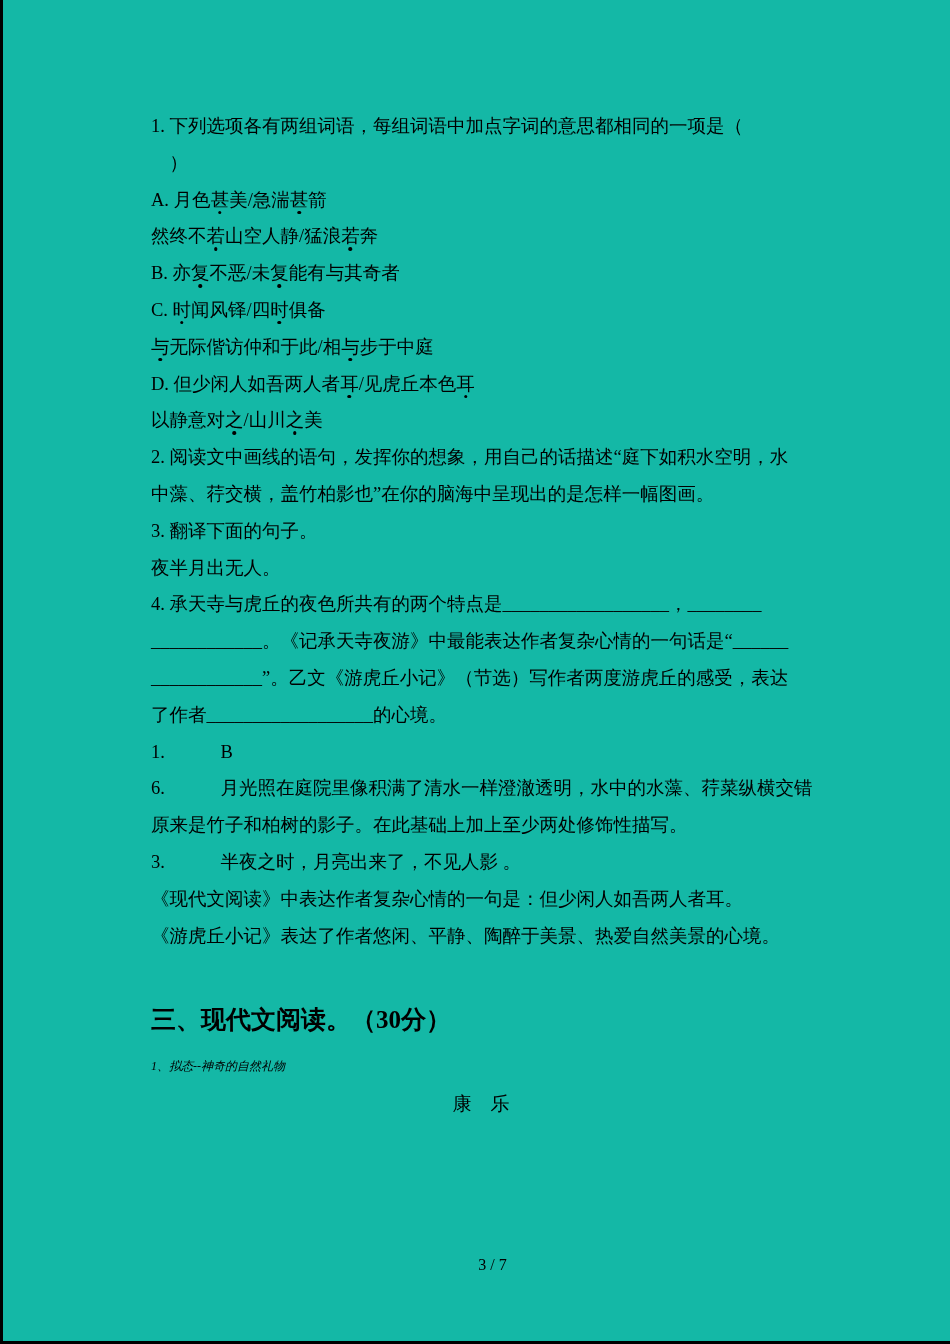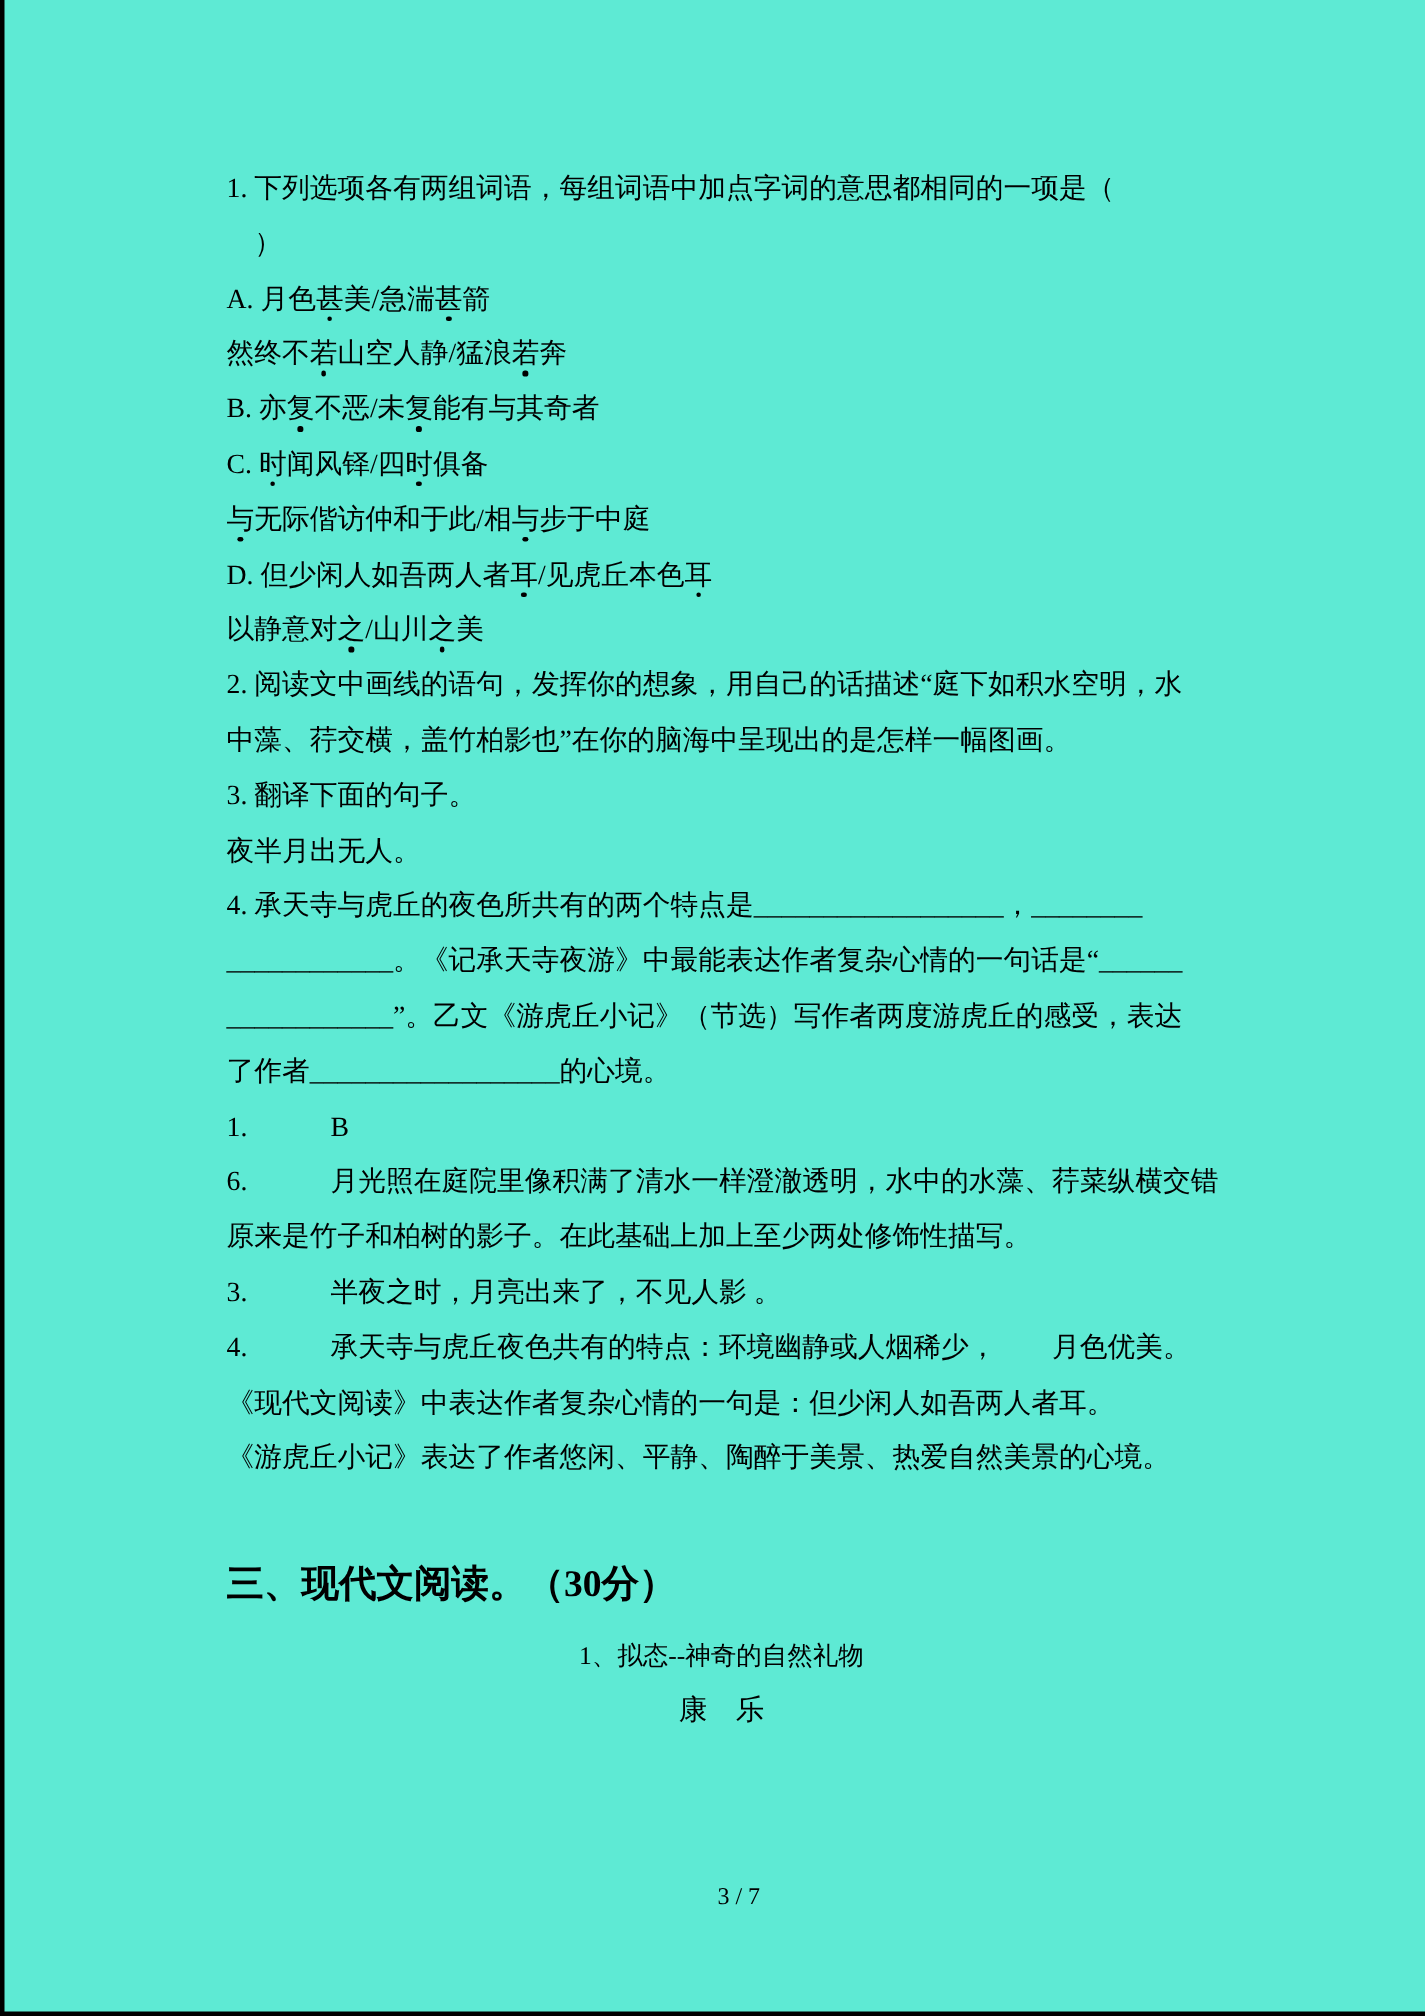--- a/index.html
+++ b/index.html
@@ -10,21 +10,21 @@
     height: 1344px;
     background: #ffffff;
     color: #000000;
     font-family: "Liberation Serif", serif;
     overflow: hidden;
   }
   .page {
     position: relative;
     width: 950px;
     height: 1344px;
-    background: #5eead4;
+    background: #14b8a6;
     border-left: 3px solid #000000;
     border-bottom: 3px solid #000000;
   }
   .content {
     position: absolute;
     top: 0;
     left: 148px;
     width: 660px;
     padding-top: 108px;
     font-size: 18.5px;
@@ -52,24 +52,25 @@
   }
   .section-heading {
     margin-top: 46px;
     font-size: 25px;
     font-weight: bold;
     line-height: 40px;
     white-space: nowrap;
   }
   .article-title {
     margin-top: 8px;
-    text-align: center;
-    font-size: 17px;
+    text-align: left;
+    font-size: 12px;
     line-height: 37px;
     white-space: nowrap;
+    font-style: italic;
   }
   .article-author {
     text-align: center;
     font-size: 19px;
     line-height: 37px;
     white-space: nowrap;
   }
   .footer {
     position: absolute;
     bottom: 66px;
@@ -100,21 +101,20 @@
         <div class="line">3. 翻译下面的句子。</div>
         <div class="line">夜半月出无人。</div>
         <div class="line">4. 承天寺与虎丘的夜色所共有的两个特点是__________________，________</div>
         <div class="line">____________。《记承天寺夜游》中最能表达作者复杂心情的一句话是“______</div>
         <div class="line">____________”。乙文《游虎丘小记》（节选）写作者两度游虎丘的感受，表达</div>
         <div class="line">了作者__________________的心境。</div>
         <div class="line">1.　　　B</div>
         <div class="line">6.　　　月光照在庭院里像积满了清水一样澄澈透明，水中的水藻、荇菜纵横交错</div>
         <div class="line">原来是竹子和柏树的影子。在此基础上加上至少两处修饰性描写。</div>
         <div class="line">3.　　　半夜之时，月亮出来了，不见人影 。</div>
-        <div class="line">4.　　　承天寺与虎丘夜色共有的特点：环境幽静或人烟稀少，　　月色优美。</div>
         <div class="line">《现代文阅读》中表达作者复杂心情的一句是：但少闲人如吾两人者耳。</div>
         <div class="line">《游虎丘小记》表达了作者悠闲、平静、陶醉于美景、热爱自然美景的心境。</div>
       </div>
     <div class="section-heading">三、现代文阅读。（30分）</div>
     <div class="article-title">1、拟态--神奇的自然礼物</div>
     <div class="article-author">康　乐</div>
   </div>
   <div class="footer">3 / 7</div>
 </div>
 

